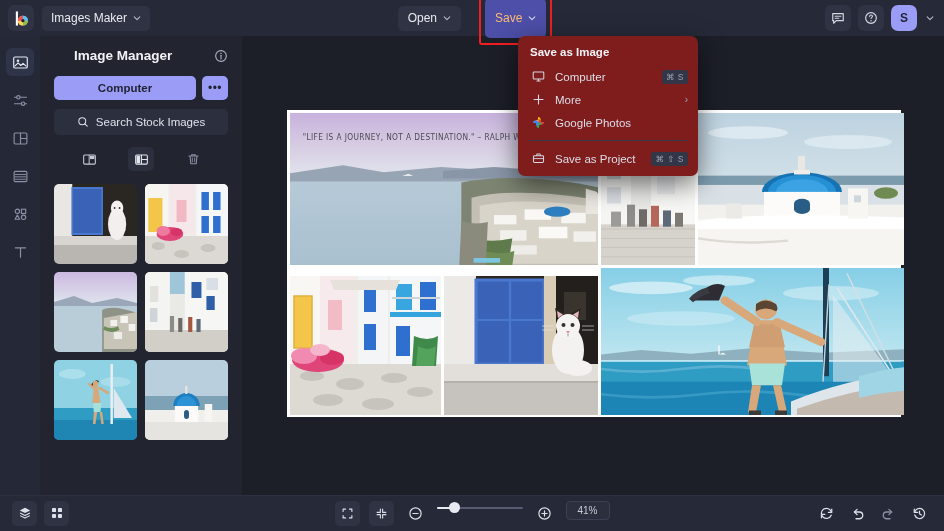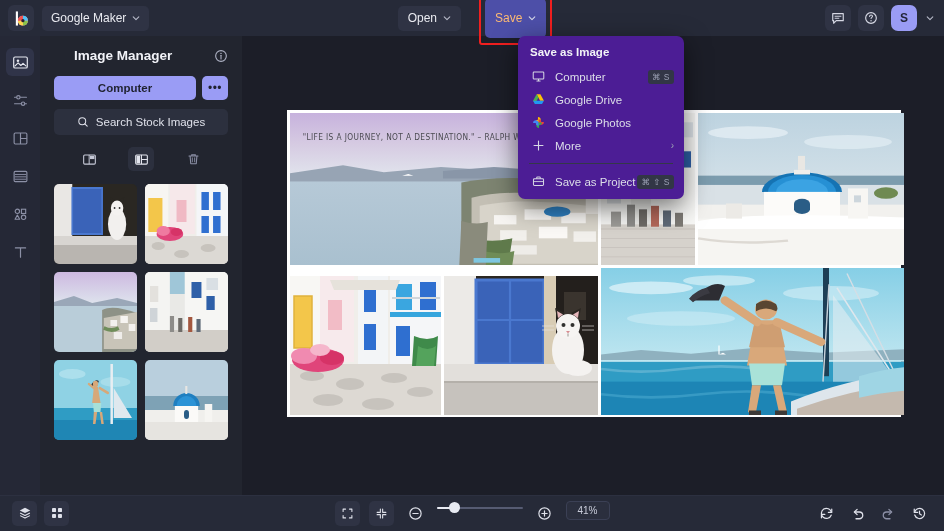--- a/index.html
+++ b/index.html
@@ -74,22 +74,22 @@
     width: 26px; height: 26px; border-radius: 7px;
     background: #9a9cf5; color: #23263a;
     display: flex; align-items: center; justify-content: center;
     font-size: 12px; font-weight: bold; cursor: pointer;
   }
   .avatar-chev { cursor: pointer; display:flex; align-items:center; padding:0 2px;}
 
   
   .dropdown {
     position: absolute; top: 36px; left: 518px;
-    width: 166px;
-    background: #4c1d95;
+    width: 180px;
+    background: #7f1d1d;
     border-radius: 7px;
     box-shadow: 0 8px 26px rgba(0,0,0,.55);
     padding: 8px 0 6px 0;
     z-index: 80;
   }
   .dd-title {
     color: #f2f3f7; font-size: 11.5px; font-weight: bold;
     padding: 2px 12px 7px 12px;
   }
   .dd-item {
@@ -257,21 +257,21 @@
         <circle cx="14" cy="15" r="7" fill="#f2a0c0"></circle>
         <path d="M14 8a7 7 0 0 1 7 7h-7z" fill="#4fc3f7"></path>
         <path d="M21 15a7 7 0 0 1-7 7v-7z" fill="#8bc34a"></path>
         <path d="M14 22a7 7 0 0 1-7-7h7z" fill="#ffd54f"></path>
         <path d="M7 15a7 7 0 0 1 7-7v7z" fill="#ef5350"></path>
         <circle cx="14" cy="15" r="2.3" fill="#2b2030"></circle>
       </svg>
     </div>
 
     <div class="doc-title">
-      <span>Google Maker</span>
+      <span>Images Maker</span>
       <svg class="chev" viewBox="0 0 10 10">
         <path d="M1.5 3.5L5 7l3.5-3.5" fill="none" stroke="#b9bccb" stroke-width="1.3" stroke-linecap="round" stroke-linejoin="round"></path>
       </svg>
     </div>
 
     <div class="header-center">
       <div class="btn-open">
         <span>Open</span>
         <svg class="chev" viewBox="0 0 10 10">
           <path d="M1.5 3.5L5 7l3.5-3.5" fill="none" stroke="#b9bccb" stroke-width="1.3" stroke-linecap="round" stroke-linejoin="round"></path>
@@ -323,51 +323,41 @@
           <rect x="1.5" y="2.5" width="13" height="8.5" rx="1" fill="none" stroke="#d6d8e4" stroke-width="1.25"></rect>
           <path d="M6 13.6h4" stroke="#d6d8e4" stroke-width="1.25" stroke-linecap="round"></path>
           <path d="M8 11v2.6" stroke="#d6d8e4" stroke-width="1.25"></path>
         </svg>
       </span>
       <span class="dd-label">Computer</span>
       <span class="dd-kbd">⌘ S</span>
     </div>
 
 
+
     <div class="dd-item">
       <span class="dd-ico">
-        <svg width="13" height="13" viewBox="0 0 24 24">
-          <path d="M8.5 2.5h7L22 14.2h-7z" fill="#ffc107"></path>
-          <path d="M8.5 2.5L2 14.2l3.5 6L12 8.4z" fill="#4caf50"></path>
-          <path d="M2 14.2h20l-3.5 6H5.5z" fill="#2196f3"></path>
+        <svg width="13" height="13" viewBox="0 0 16 16">
+          <path d="M8 2.5v11M2.5 8h11" stroke="#d6d8e4" stroke-width="1.35" stroke-linecap="round"></path>
         </svg>
       </span>
-      <span class="dd-label">Google Drive</span>
+      <span class="dd-label">More</span>
+      <span class="dd-arrow">›</span>
     </div>
 
     <div class="dd-item">
       <span class="dd-ico">
         <svg width="13" height="13" viewBox="0 0 24 24">
           <path d="M11 2a5 5 0 0 1 0 10H6a5 5 0 0 1 5-5z" fill="#fbbc04"></path>
           <path d="M22 11a5 5 0 0 1-10 0V6a5 5 0 0 1 5 5z" fill="#ea4335"></path>
           <path d="M13 22a5 5 0 0 1 0-10h5a5 5 0 0 1-5 5z" fill="#34a853"></path>
           <path d="M2 13a5 5 0 0 1 10 0v5a5 5 0 0 1-5-5z" fill="#4285f4"></path>
         </svg>
       </span>
       <span class="dd-label">Google Photos</span>
-    </div>
-
-    <div class="dd-item">
-      <span class="dd-ico">
-        <svg width="13" height="13" viewBox="0 0 16 16">
-          <path d="M8 2.5v11M2.5 8h11" stroke="#d6d8e4" stroke-width="1.35" stroke-linecap="round"></path>
-        </svg>
-      </span>
-      <span class="dd-label">More</span>
-      <span class="dd-arrow">›</span>
     </div>
 
     <div class="dd-sep"></div>
 
     <div class="dd-item">
       <span class="dd-ico">
         <svg width="13" height="13" viewBox="0 0 16 16">
           <rect x="1.8" y="4.6" width="12.4" height="8.4" rx="1.2" fill="none" stroke="#d6d8e4" stroke-width="1.25"></rect>
           <path d="M5.8 4.6V3.4a1 1 0 0 1 1-1h2.4a1 1 0 0 1 1 1v1.2" fill="none" stroke="#d6d8e4" stroke-width="1.25"></path>
           <path d="M1.8 8.1h12.4" stroke="#d6d8e4" stroke-width="1.1"></path>

